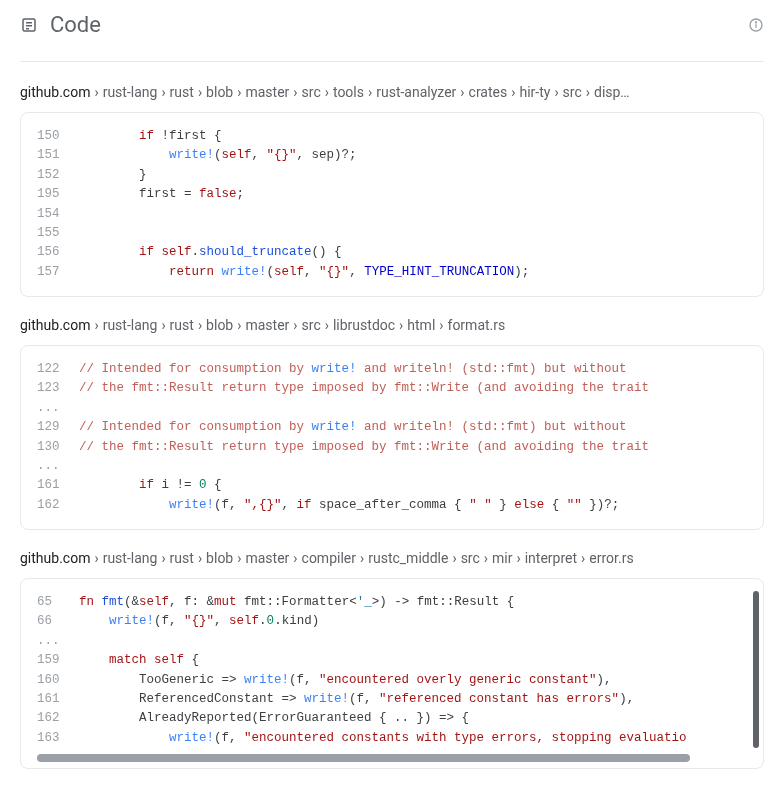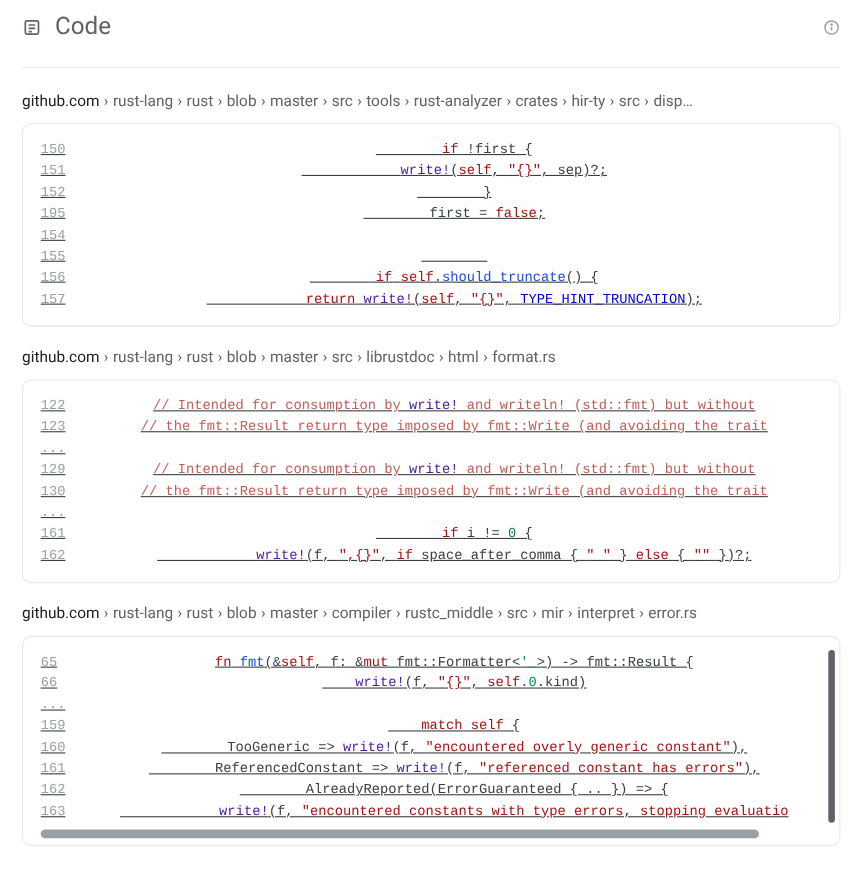--- a/index.html
+++ b/index.html
@@ -40,39 +40,38 @@
   .breadcrumb .sep { color: #5f6368; margin: 0 4px; }
   .codebox {
     border: 1px solid #e8e8e8;
     border-radius: 8px;
     padding: 14px 16px;
     font-family: "SFMono-Regular", Consolas, "Liberation Mono", Menlo, monospace;
     font-size: 12.5px;
     line-height: 1.55;
     overflow: hidden;
     position: relative;
-    text-decoration: underline;
   }
   .codebox.with-scroll {
     padding-bottom: 6px;
   }
   .codeline {
     display: flex;
     white-space: pre;
   }
   .ln {
     width: 42px;
     color: #9aa0a6;
     text-align: left;
     flex-shrink: 0;
     user-select: none;
   }
-  .code { flex: 1; overflow: hidden; text-align: center; }
+  .code { flex: 1; overflow: hidden; }
   .tok-kw   { color: #a31515; }
-  .tok-macro{ color: #4c1d95; }
+  .tok-macro{ color: #3b82f6; }
   .tok-fn   { color: #1d4ed8; }
   .tok-str  { color: #a31515; }
   .tok-const{ color: #0000c8; }
   .tok-comm { color: #c06058; }
   .tok-type { color: #267f99; }
   .tok-lit  { color: #098658; }
 
   .scroll-v {
     position: absolute;
     right: 4px;

